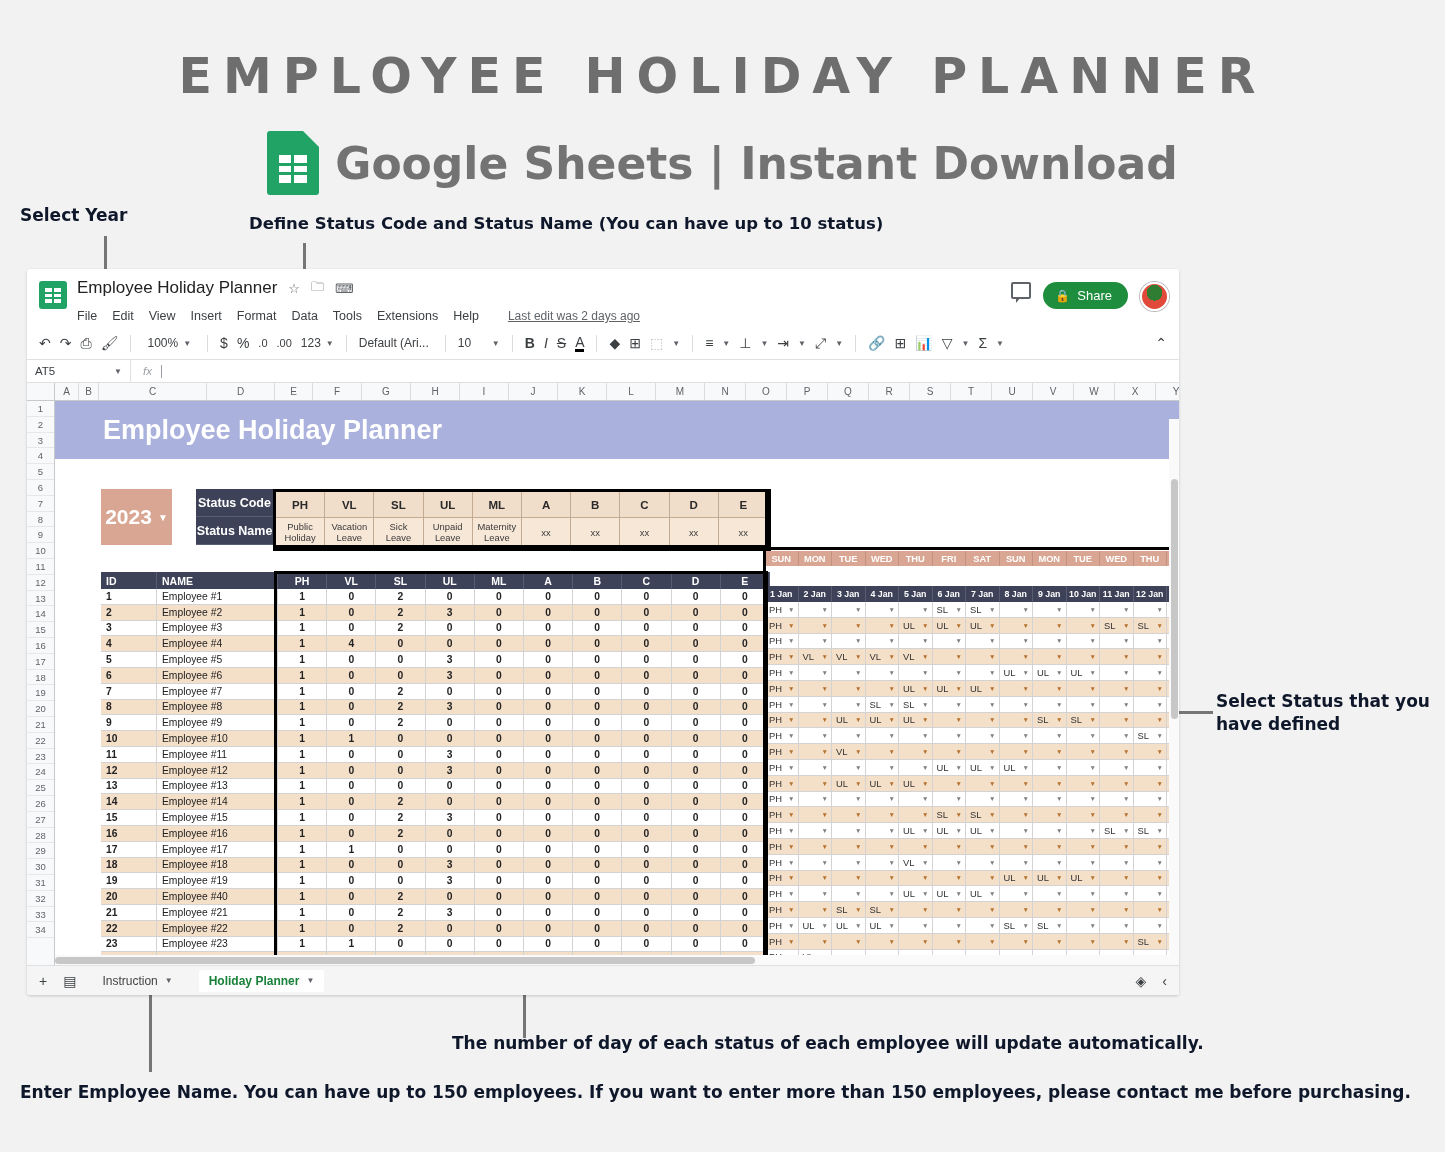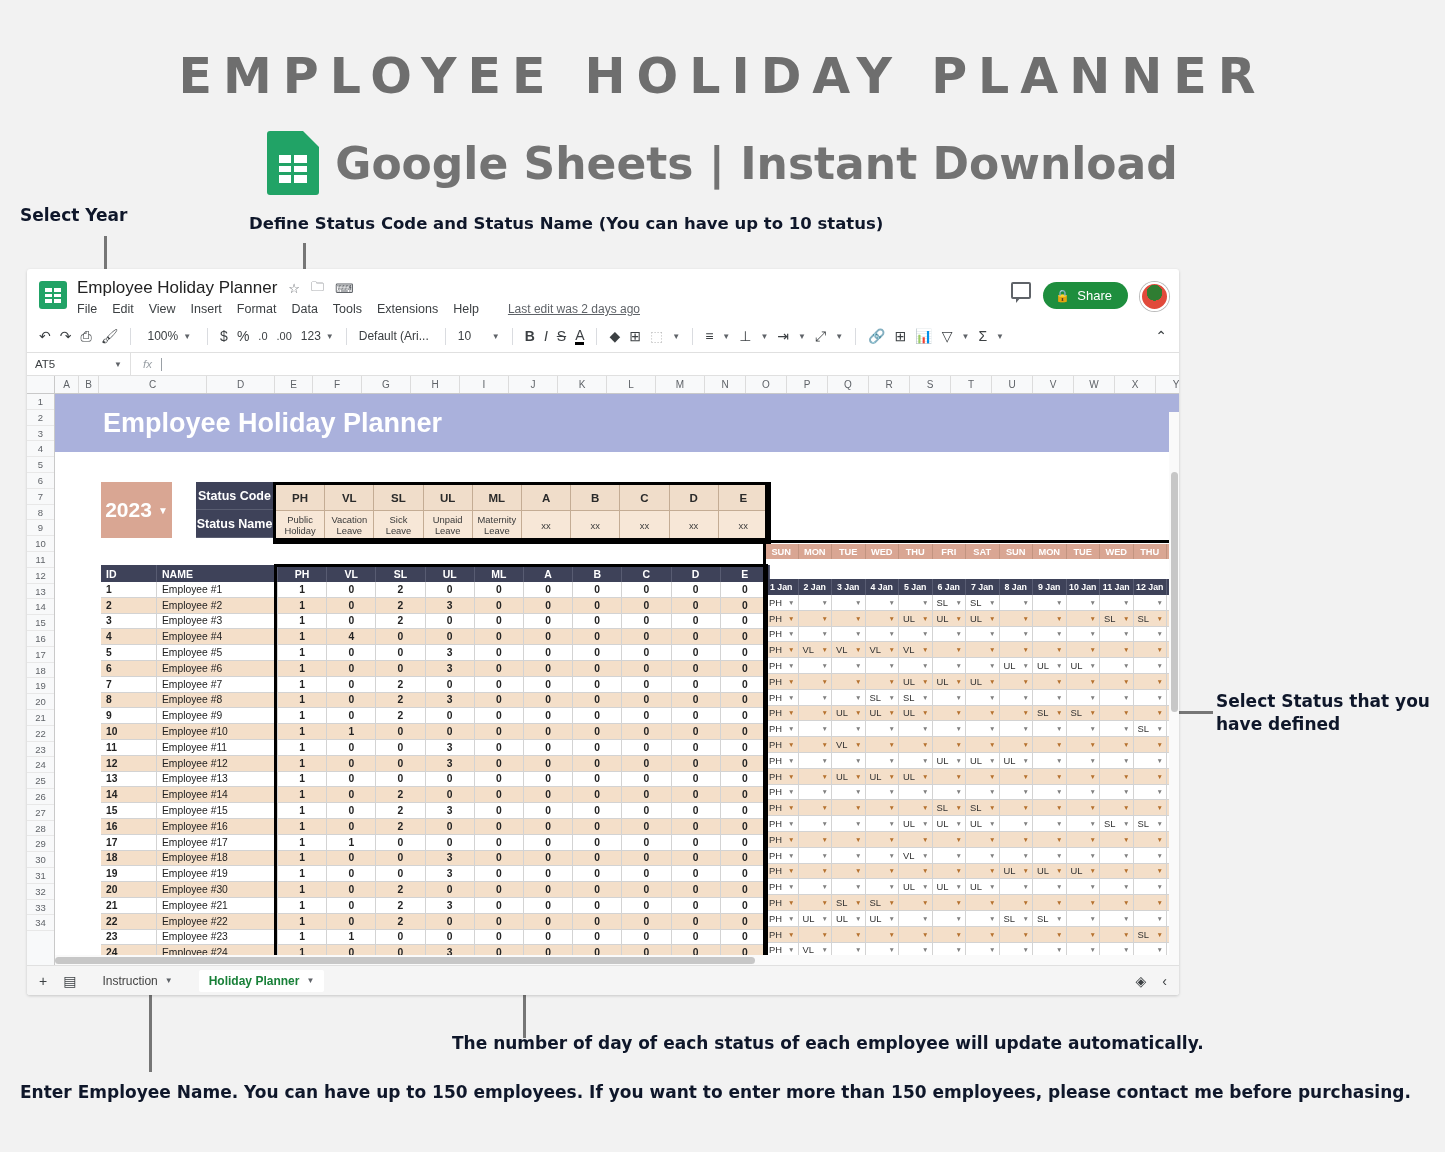--- a/index.html
+++ b/index.html
@@ -84,21 +84,21 @@
   }
   .gs-icon-app .g2 i { position: absolute; background: #21a366; }
   .gs-icon-app .g2 i.h1 { left:0; top:4px; width:16px; height:2px; }
   .gs-icon-app .g2 i.h2 { left:0; top:9px; width:16px; height:2px; }
   .gs-icon-app .g2 i.v1 { top:0; left:7px; width:2px; height:15px; }
 
   .gs-titleblock { flex: 1; min-width: 0; }
   .gs-titlerow { display: flex; align-items: center; gap: 11px; }
   .doc-title { font-size: 17px; color: #222; }
   .ticon { color: #5f6368; font-size: 13px; cursor: pointer; }
-  .menu-row { display: flex; gap: 15px; margin-top: 3px; font-size: 12.5px; color: #3c4043; }
+  .menu-row { display: flex; gap: 15px; margin-top: 10px; font-size: 12.5px; color: #3c4043; }
   .menu-row span { cursor: pointer; }
   .last-edit { color: #5f6368; text-decoration: underline; margin-left: 14px; font-size: 12px; }
 
   .gs-topright { display: flex; align-items: flex-start; gap: 12px; padding-top: 5px; }
   .comment-ic {
     width: 20px; height: 17px; border: 2px solid #5f6368; border-radius: 2px;
     position: relative;
   }
   .comment-ic::after {
     content:""; position:absolute; left:3px; bottom:-6px;
@@ -822,21 +822,21 @@
               <div class="w-num">3</div>
               <div class="w-num">0</div>
               <div class="w-num">0</div>
               <div class="w-num">0</div>
               <div class="w-num">0</div>
               <div class="w-num">0</div>
               <div class="w-num">0</div>
             </div>
             <div class="mt-row alt">
               <div class="w-id left">20</div>
-              <div class="w-name left" style="font-weight: normal;">Employee #30</div>
+              <div class="w-name left" style="font-weight: normal;">Employee #40</div>
               <div class="w-num">1</div>
               <div class="w-num">0</div>
               <div class="w-num">2</div>
               <div class="w-num">0</div>
               <div class="w-num">0</div>
               <div class="w-num">0</div>
               <div class="w-num">0</div>
               <div class="w-num">0</div>
               <div class="w-num">0</div>
               <div class="w-num">0</div>

